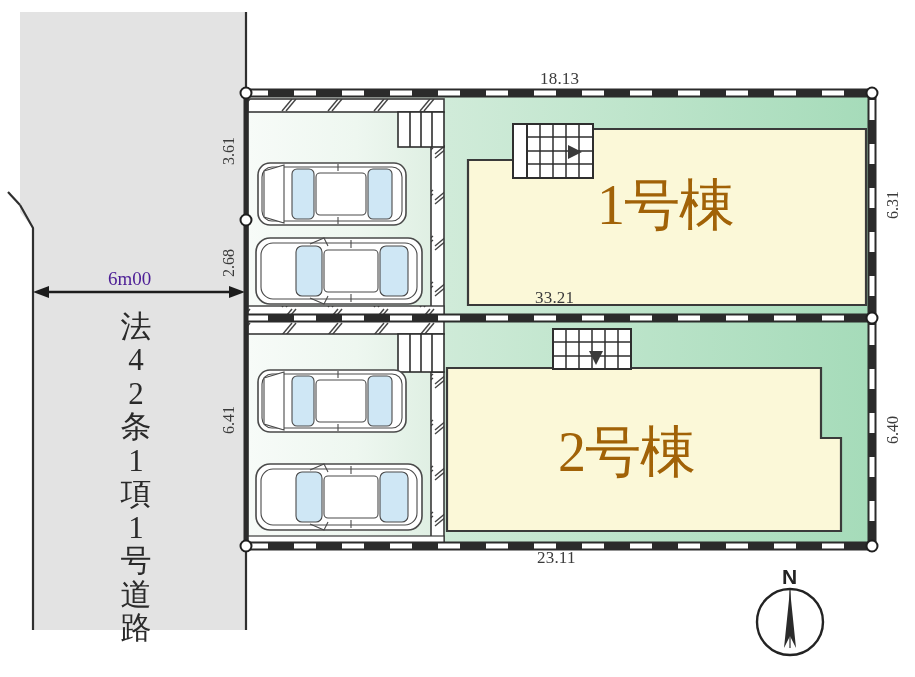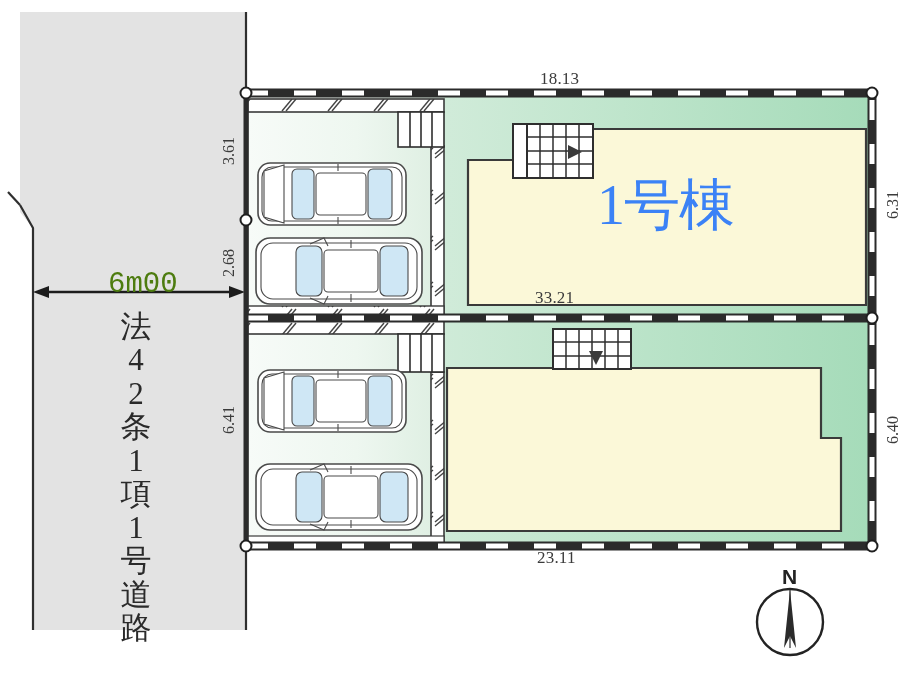--- a/index.html
+++ b/index.html
@@ -37,42 +37,42 @@
     font-size: 17px;
     letter-spacing: 0.2px;
   }
   .dim-v {
     font-size: 16px;
     transform-origin: 50% 50%;
     transform: rotate(-90deg);
   }
   .road-width {
     position: absolute;
-    font-size: 29px;
-    color: #4d7c0f;
-    font-family: Liberation Mono, monospace;
+    font-size: 19px;
+    color: #4c1d95;
+    font-family: Liberation Serif, serif;
     white-space: nowrap;
   }
   .road-name {
     position: absolute;
     font-size: 31px;
     color: #2a2a2a;
     font-family: "Liberation Serif", "DejaVu Serif", serif;
     line-height: 1.08;
     text-align: center;
     width: 40px;
     letter-spacing: 0;
   }
   .road-name span {
     display: block;
   }
   .lot-label {
     position: absolute;
     font-size: 56px;
-    color: #3b82f6;
+    color: #a16207;
     font-family: "Liberation Serif", "DejaVu Serif", serif;
     font-weight: 500;
     white-space: nowrap;
     letter-spacing: -1px;
   }
   .compass-label {
     position: absolute;
     font-size: 21px;
     font-family: "Liberation Sans", "DejaVu Sans", sans-serif;
     font-weight: 700;
@@ -327,16 +327,17 @@
     <span>1</span>
     <span>項</span>
     <span>1</span>
     <span>号</span>
     <span>道</span>
     <span>路</span>
   </div>
 
   <div class="lot-label" style="left:597px; top:168px;">1号棟</div>
 
+  <div class="lot-label" style="left:558px; top:415px;">2号棟</div>
 
   <div class="compass-label" style="left:782px; top:565px;">N</div>
 
 </div>
 
 </body></html>

